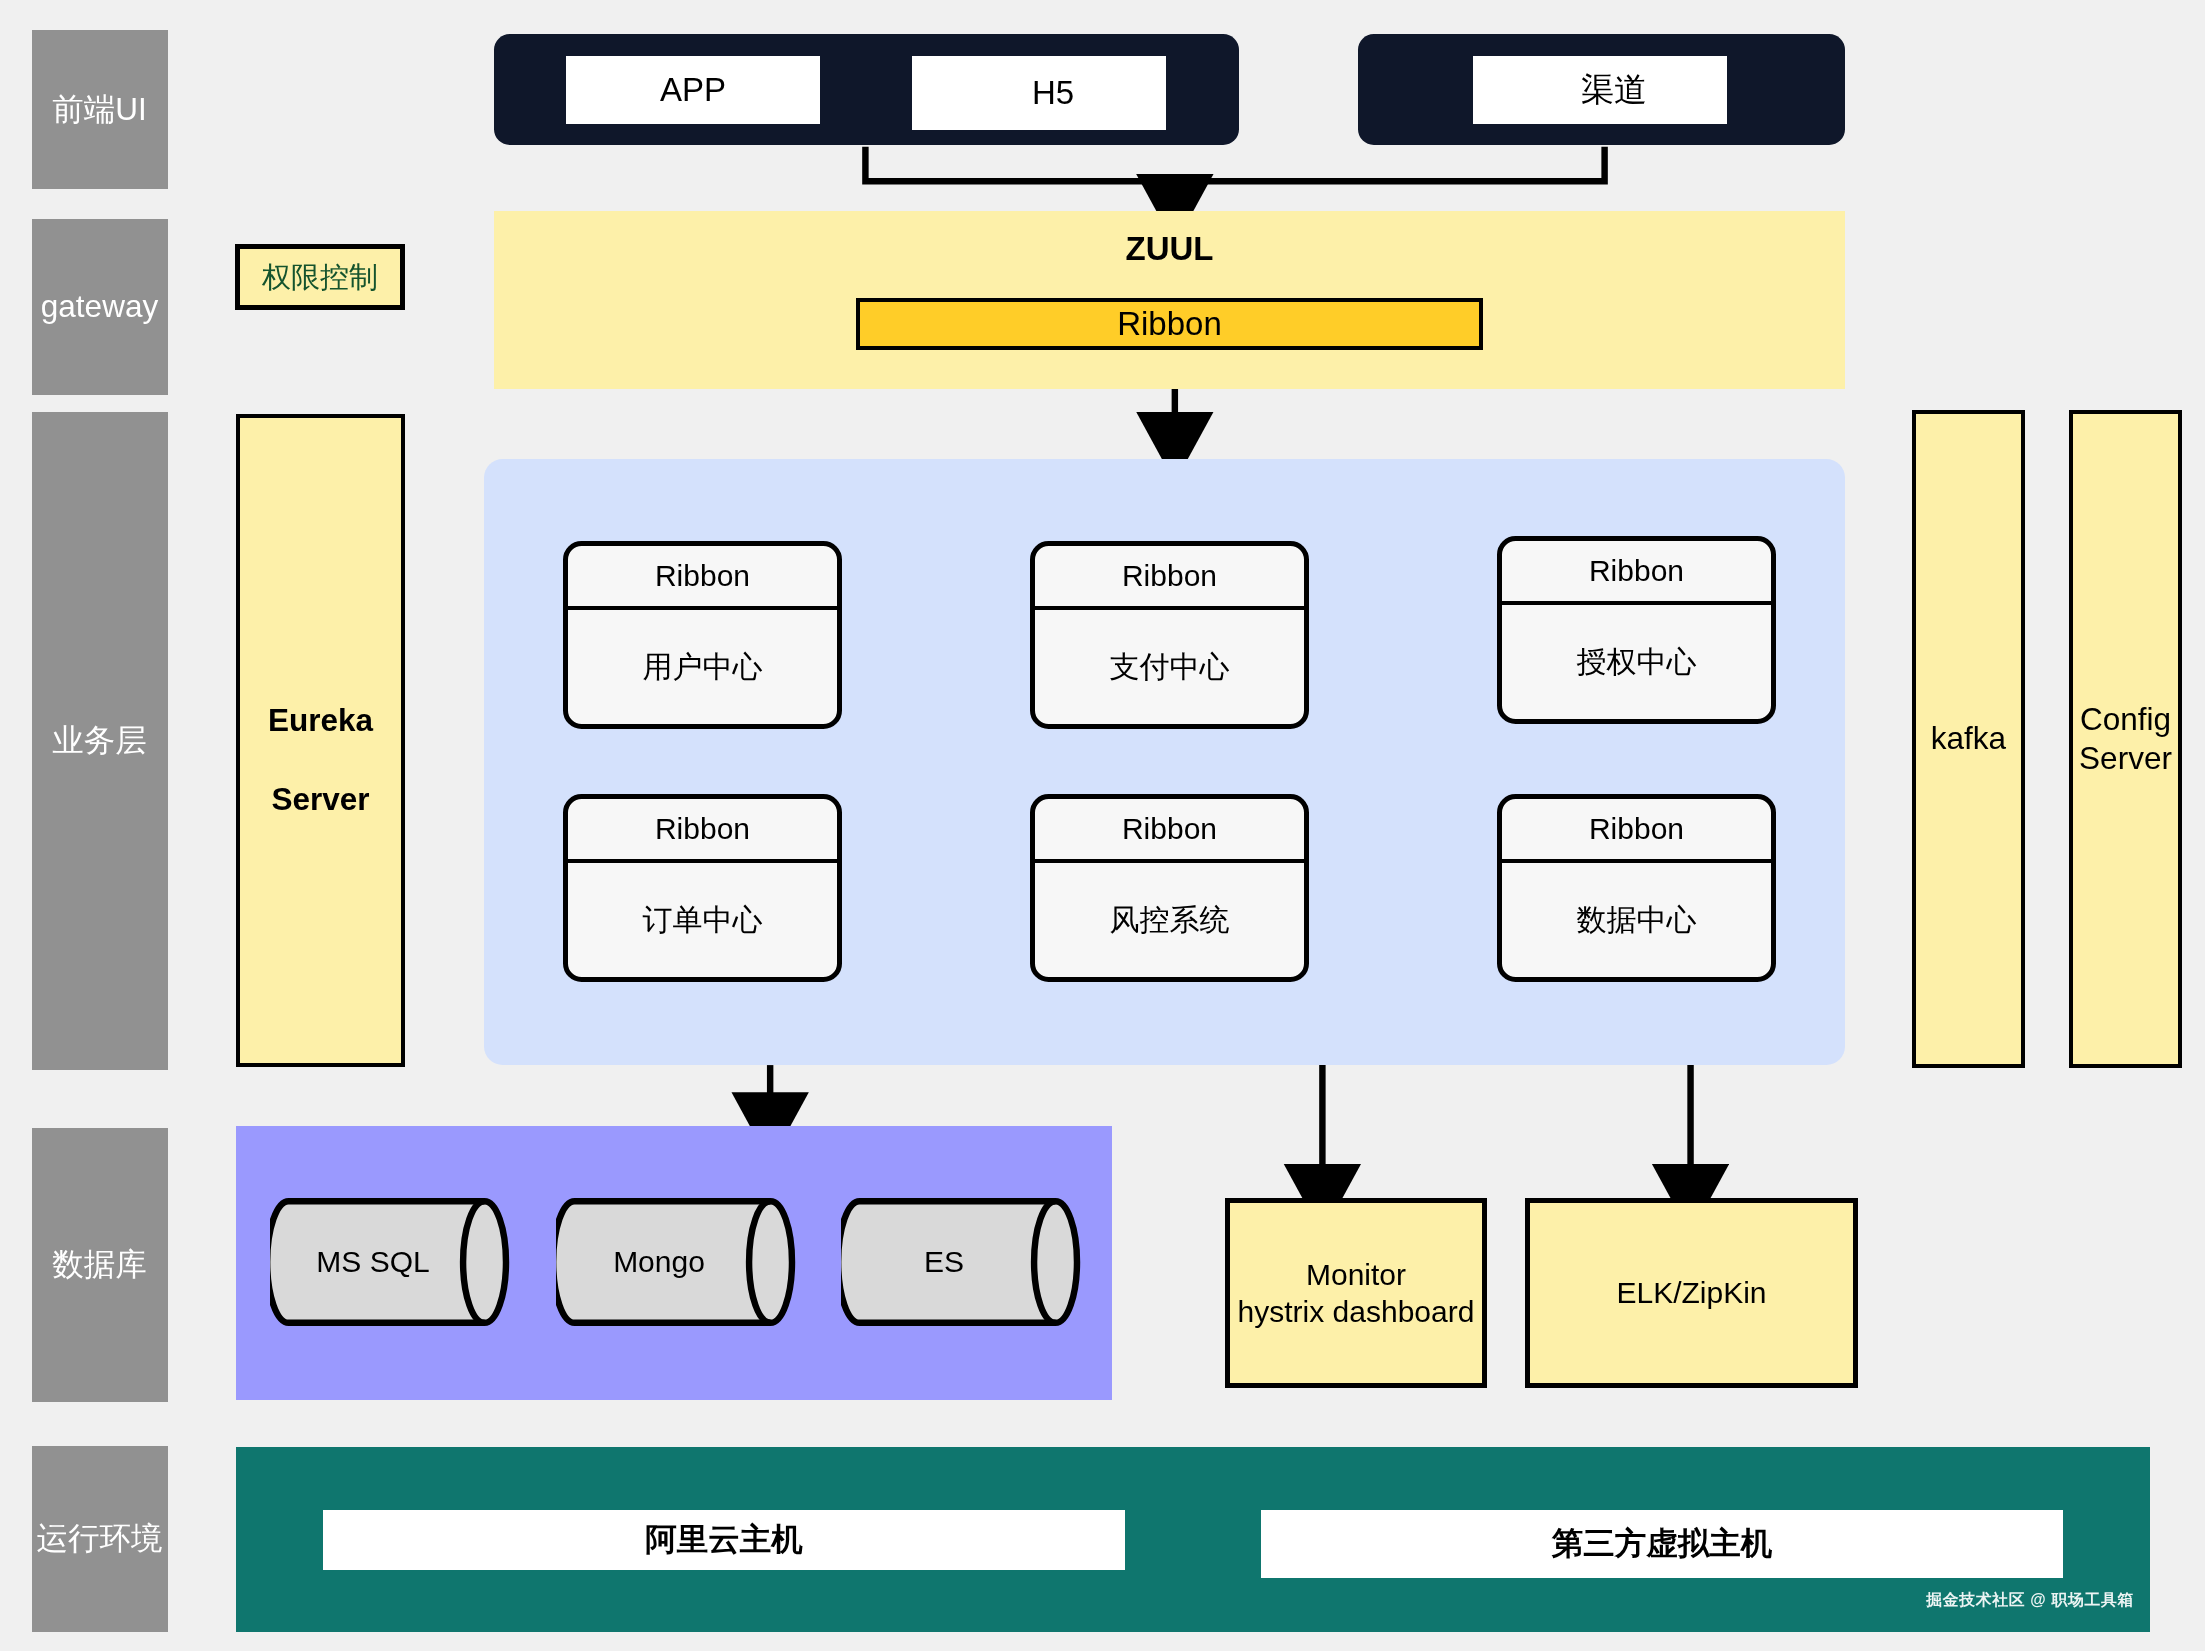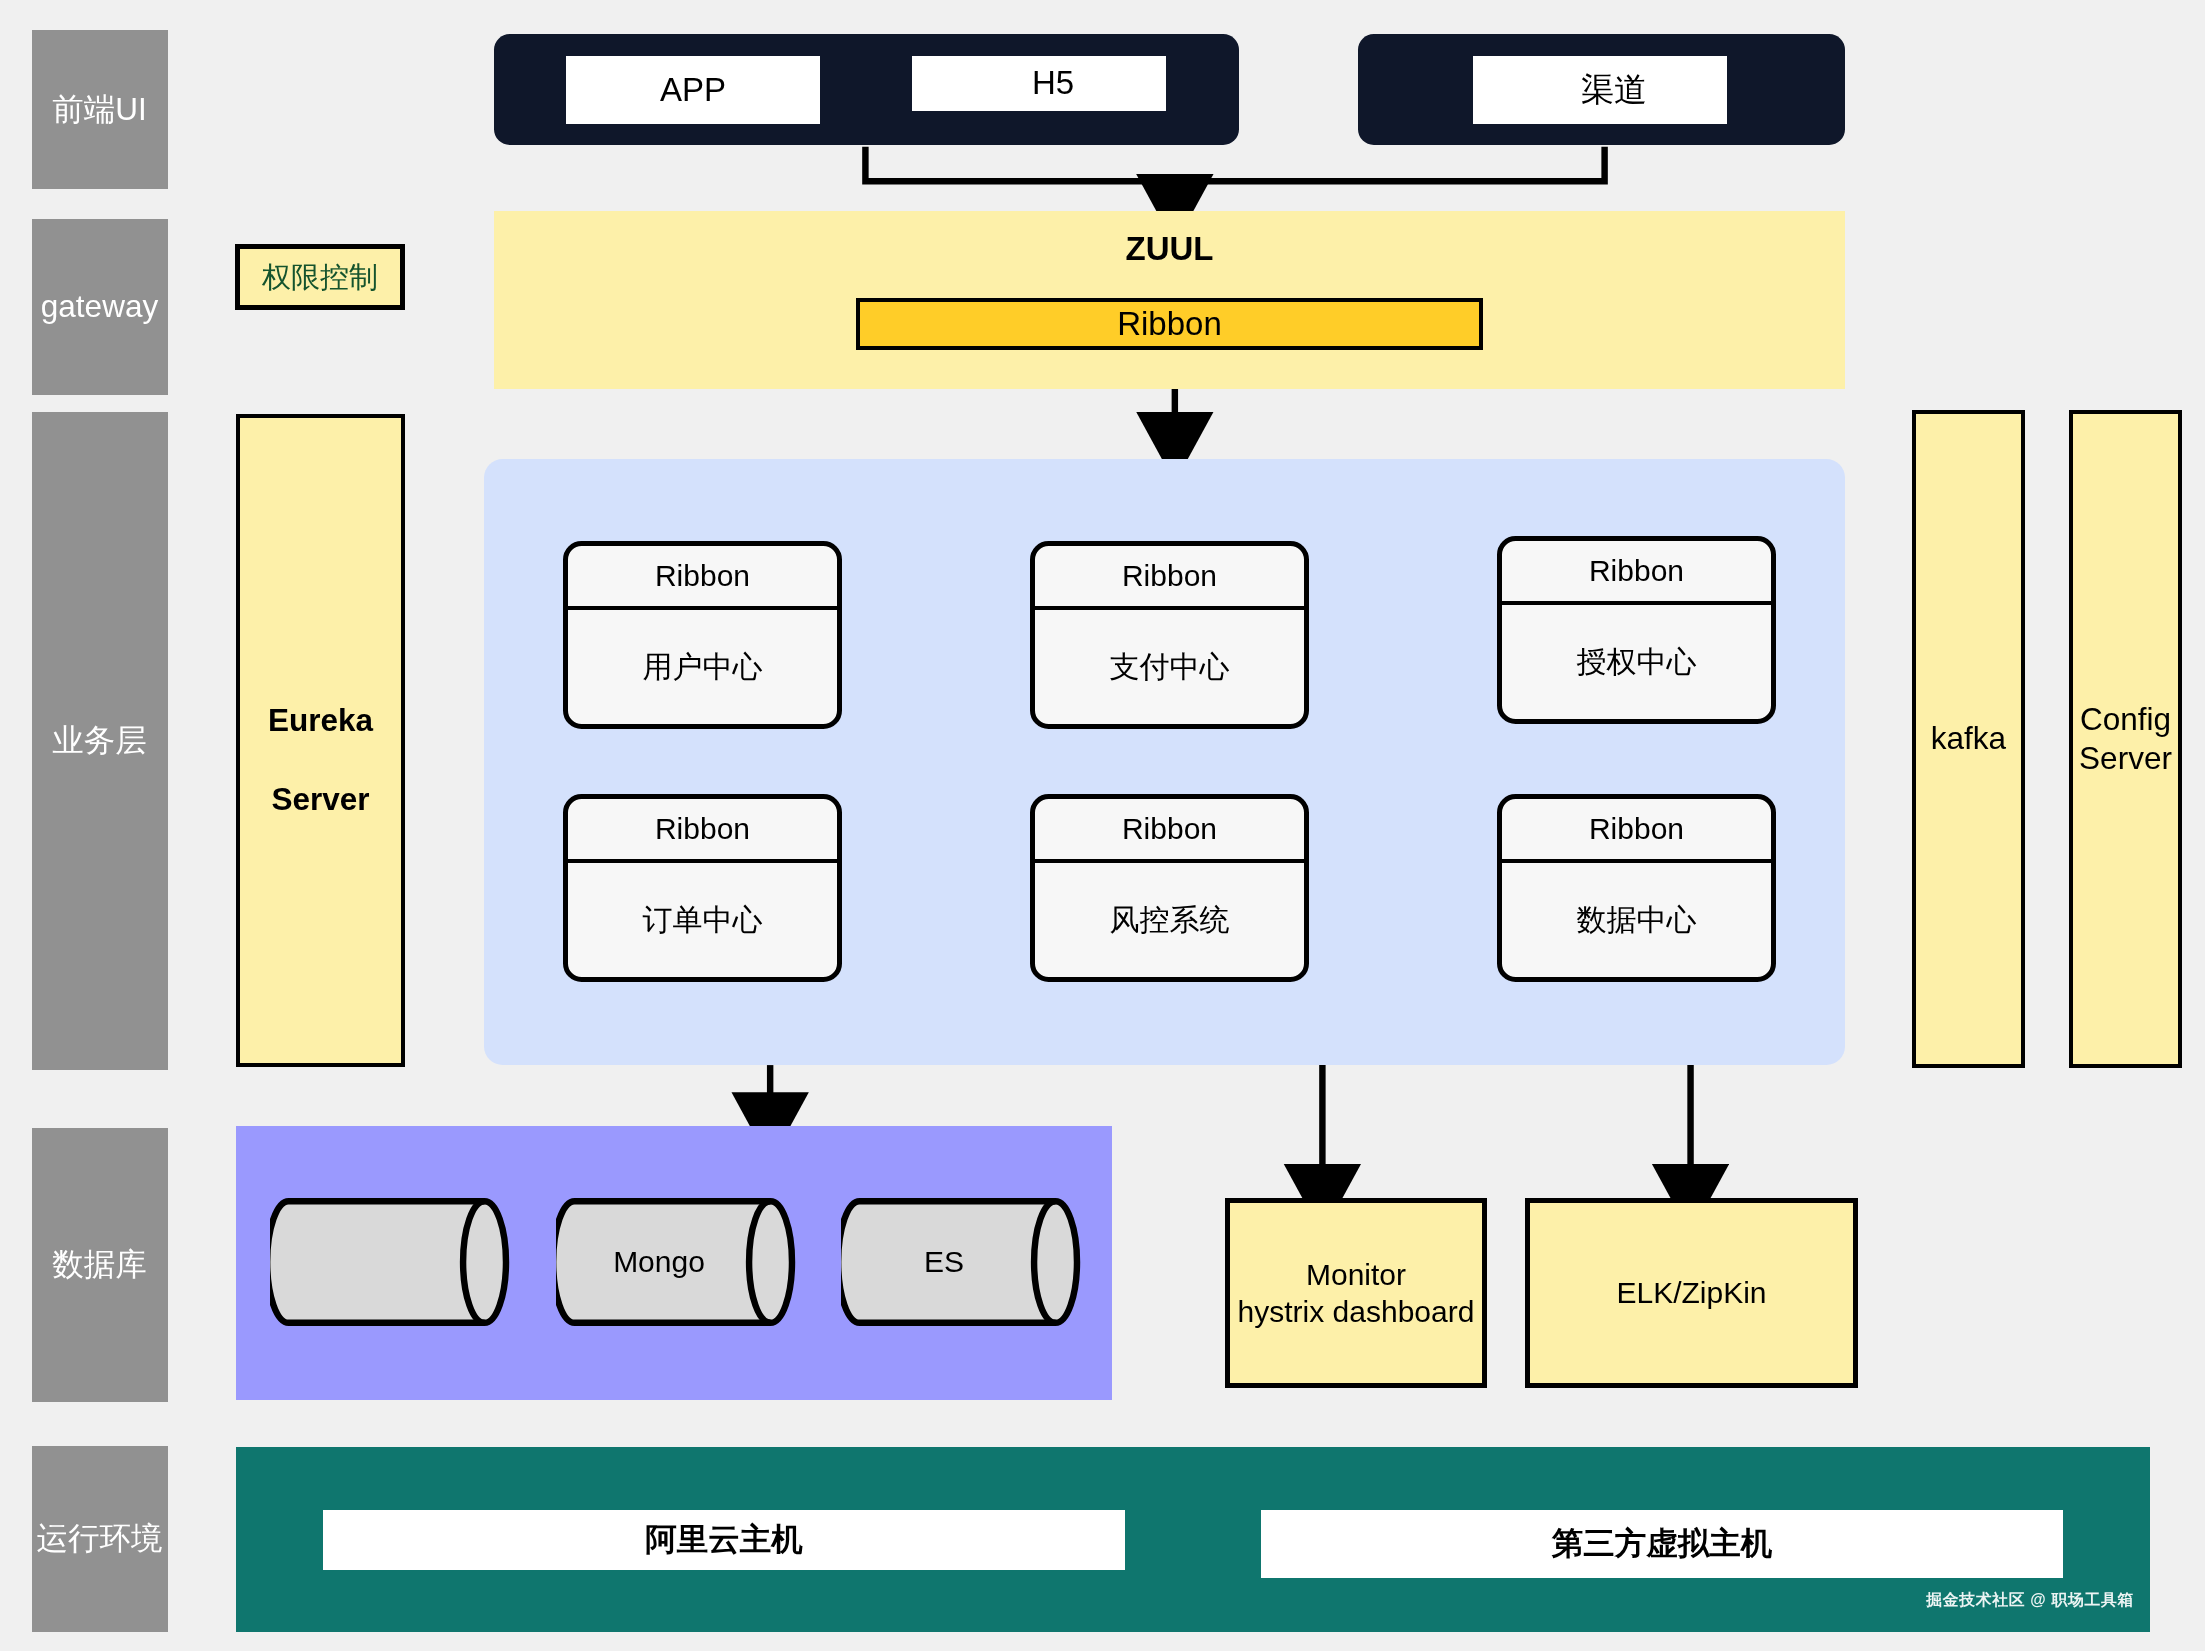--- a/index.html
+++ b/index.html
@@ -80,21 +80,21 @@
   <span>数据库</span>
 </div>
 <div class="abs ctr layer-label" style="left:31.5px;top:1446px;width:136px;height:186px;">
   <span>运行环境</span>
 </div>
 
 <div class="abs frontend-group" style="left:494px;top:34px;width:745px;height:111px;">
   <div class="abs ctr white-chip" style="left:72px;top:21.5px;width:254px;height:68px;">
     <span>APP</span>
   </div>
-  <div class="abs ctr white-chip" style="left:418px;top:21.5px;width:254px;height:55px;padding-left:28px;">
+  <div class="abs ctr white-chip" style="left:418px;top:21.5px;width:254px;height:74px;padding-left:28px;">
     <span>H5</span>
   </div>
 </div>
 
 <div class="abs frontend-group" style="left:1358px;top:34px;width:487px;height:111px;">
   <div class="abs ctr white-chip" style="left:115px;top:21.5px;width:254px;height:68px;padding-left:28px;">
     <span>渠道</span>
   </div>
 </div>
 
@@ -187,20 +187,23 @@
 </div>
 
 <div class="abs db-group" style="left:236px;top:1126px;width:876px;height:274px;">
 
   <div class="abs" style="left:34px;top:68px;width:246px;height:136px;">
     <div class="cyl">
       <svg viewBox="0 0 344 190" preserveAspectRatio="none">
         <path d="M26,10 L300,10 A30,85 0 0 1 300,180 L26,180 A30,85 0 0 1 26,10 Z" fill="#d9d9d9" stroke="#000" stroke-width="9"></path>
         <path d="M300,10 A30,85 0 0 0 300,180" fill="none" stroke="#000" stroke-width="9"></path>
       </svg>
+      <div class="cyl-text">
+        <span>MS SQL</span>
+      </div>
     </div>
   </div>
 
   <div class="abs" style="left:320px;top:68px;width:246px;height:136px;">
     <div class="cyl">
       <svg viewBox="0 0 344 190" preserveAspectRatio="none">
         <path d="M26,10 L300,10 A30,85 0 0 1 300,180 L26,180 A30,85 0 0 1 26,10 Z" fill="#d9d9d9" stroke="#000" stroke-width="9"></path>
         <path d="M300,10 A30,85 0 0 0 300,180" fill="none" stroke="#000" stroke-width="9"></path>
       </svg>
       <div class="cyl-text">

